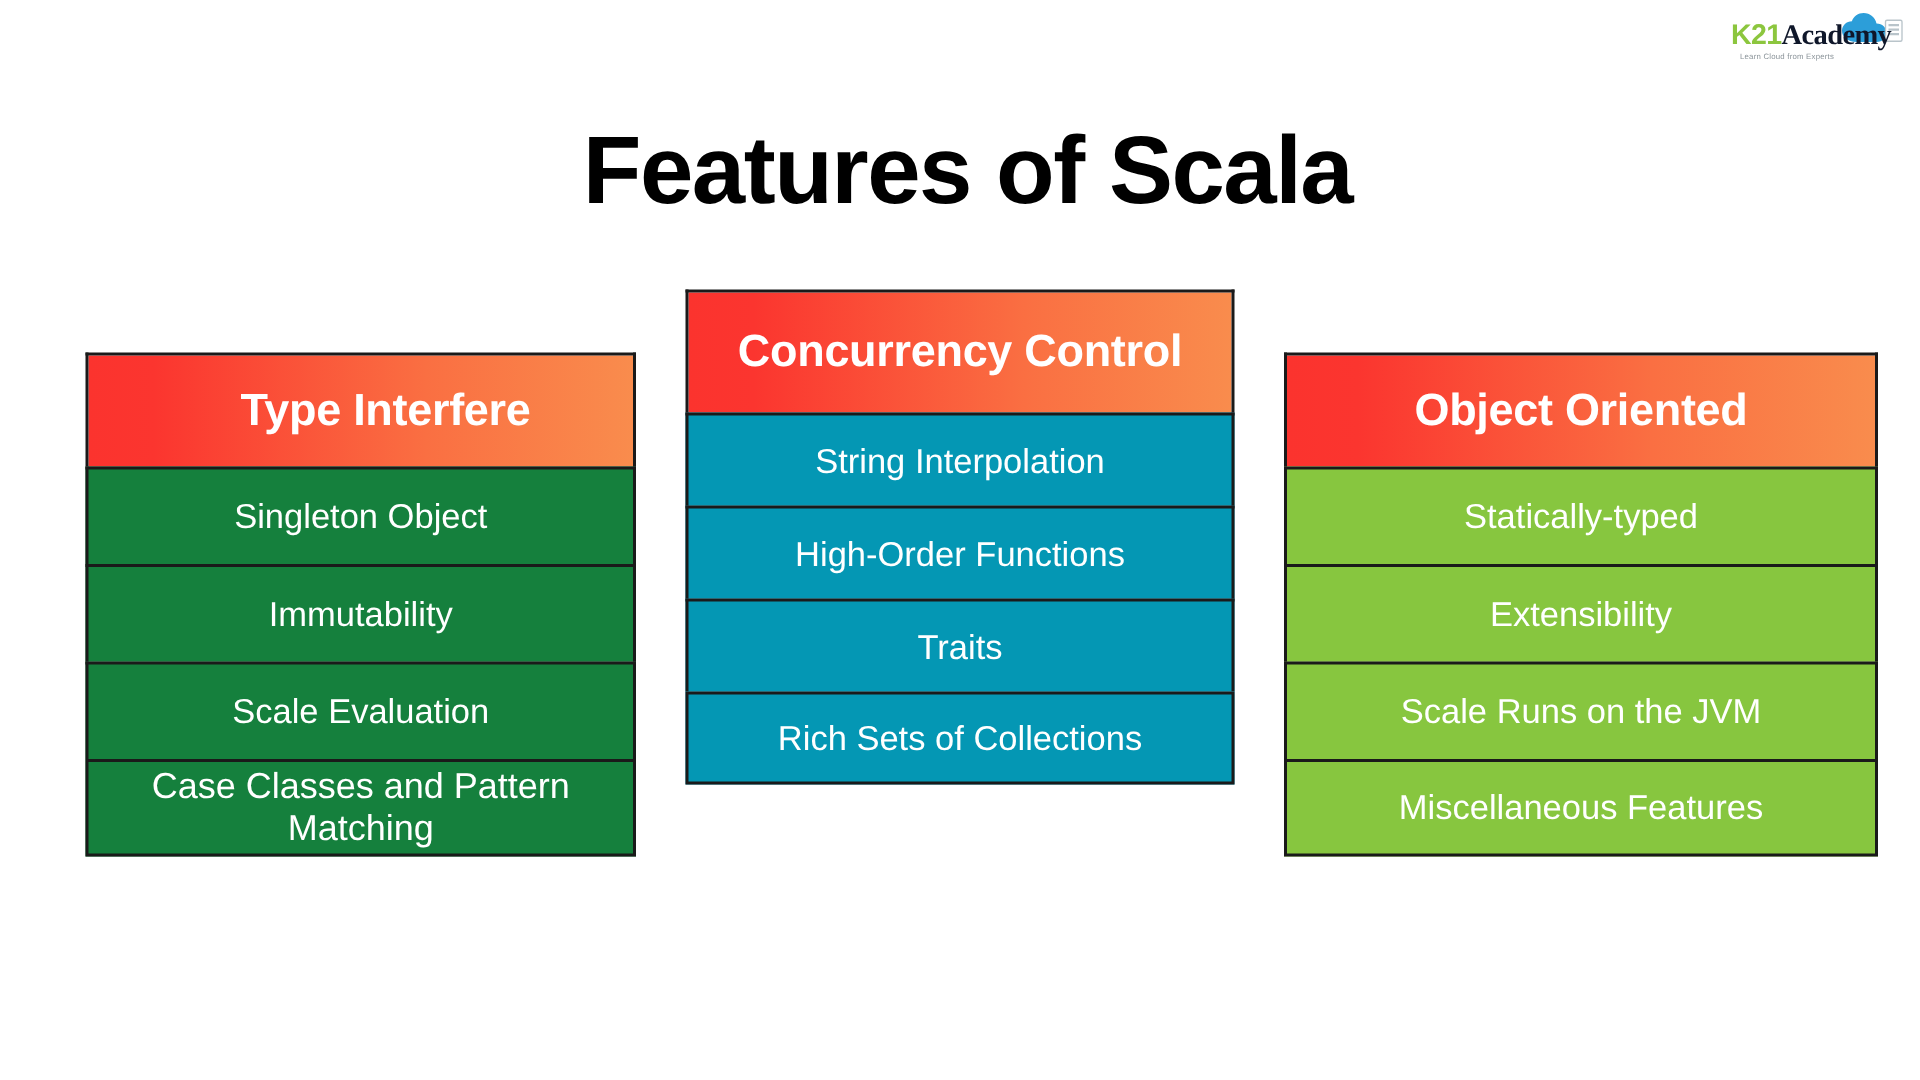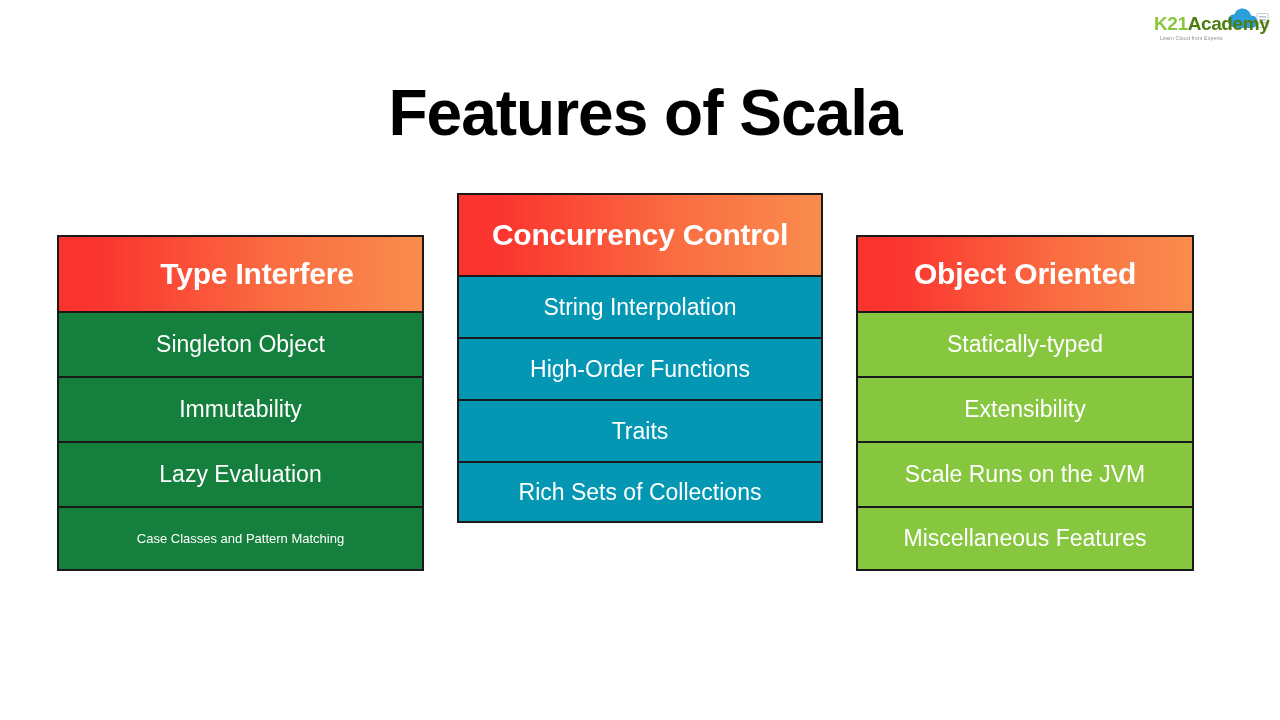--- a/index.html
+++ b/index.html
@@ -15,21 +15,21 @@
   #brand-logo{
     position:absolute; right:8px; top:8px;
     width:118px; height:42px;
   }
   #brand-logo .logo-wordmark{
     position:absolute; left:0; top:6px;
     font-size:19px; font-weight:bold; letter-spacing:-0.4px;
     white-space:nowrap; line-height:1;
   }
   #brand-logo .logo-k21{ color:#8CC63E; }
-  #brand-logo .logo-academy{ color:#4d7c0f; }
+  #brand-logo .logo-academy{ color:#0f172a;font-family:Liberation Serif, serif; }
   #brand-logo .logo-tagline{
     position:absolute; left:6px; top:27px;
     font-size:5.2px; color:#8a9399; letter-spacing:0.15px;
     white-space:nowrap;
   }
   #brand-logo .logo-cloud{
     position:absolute; right:2px; top:0px;
     width:44px; height:22px;
   }
 
@@ -61,36 +61,36 @@
   }
   .cell:last-child{ border-bottom-width:2px; }
   .cell.header{
     font-weight:bold;
     background:linear-gradient(to right, #FB332E 0%, #FB352F 12%, #FA6F42 62%, #F98C4D 100%);
     font-size:30px;
     letter-spacing:-0.2px;
     margin-top:12px;
   }
   .cell.body{ font-size:23px; }
-  .cell.body.small{ font-size:13px; }
+  .cell.body.small{ font-size:24px; }
 
   
   #column-type-interfere{ left:57px; top:223px; width:367px; }
   #column-type-interfere .cell{ height:65px; }
   #column-type-interfere .cell.header{ height:76px;padding-left:39px; }
   #column-type-interfere .cell.body{ background:#15803d; }
 
   
   #column-concurrency-control{ left:457px; top:181px; width:366px; }
   #column-concurrency-control .cell{ height:62px; }
   #column-concurrency-control .cell.header{ height:82px; }
   #column-concurrency-control .cell.body{ background:#0497B4; }
 
   
-  #column-object-oriented{ left:856px; top:223px; width:338px; }
+  #column-object-oriented{ left:856px; top:223px; width:396px; }
   #column-object-oriented .cell{ height:65px; }
   #column-object-oriented .cell.header{ height:76px; }
   #column-object-oriented .cell.body{ background:#87C63F; }
 </style>
 </head>
 <body>
 
 <div id="brand-logo">
   <svg class="logo-cloud" viewBox="0 0 44 22">
     <path d="M12 20 C5 20 2 16 2 12.5 C2 9 5 6.2 8.6 6.2 C9.6 2.8 12.8 0.6 16.4 0.6 C20.6 0.6 24.2 3.6 25 7.6 C28.8 7.6 31.8 10.4 31.8 14 C31.8 17.4 28.8 20 25.2 20 Z" fill="#2C9ED9"></path>
@@ -102,21 +102,21 @@
   <div class="logo-wordmark"><span class="logo-k21">K21</span><span class="logo-academy">Academy</span></div>
   <div class="logo-tagline">Learn Cloud from Experts</div>
 </div>
 
 <h1 id="page-title">Features of Scala</h1>
 
 <div class="column" id="column-type-interfere">
   <div class="cell header">Type Interfere</div>
   <div class="cell body">Singleton Object</div>
   <div class="cell body">Immutability</div>
-  <div class="cell body">Lazy Evaluation</div>
+  <div class="cell body">Scale Evaluation</div>
   <div class="cell body small">Case Classes and Pattern Matching</div>
 </div>
 
 <div class="column" id="column-concurrency-control">
   <div class="cell header">Concurrency Control</div>
   <div class="cell body">String Interpolation</div>
   <div class="cell body">High-Order Functions</div>
   <div class="cell body">Traits</div>
   <div class="cell body">Rich Sets of Collections</div>
 </div>

